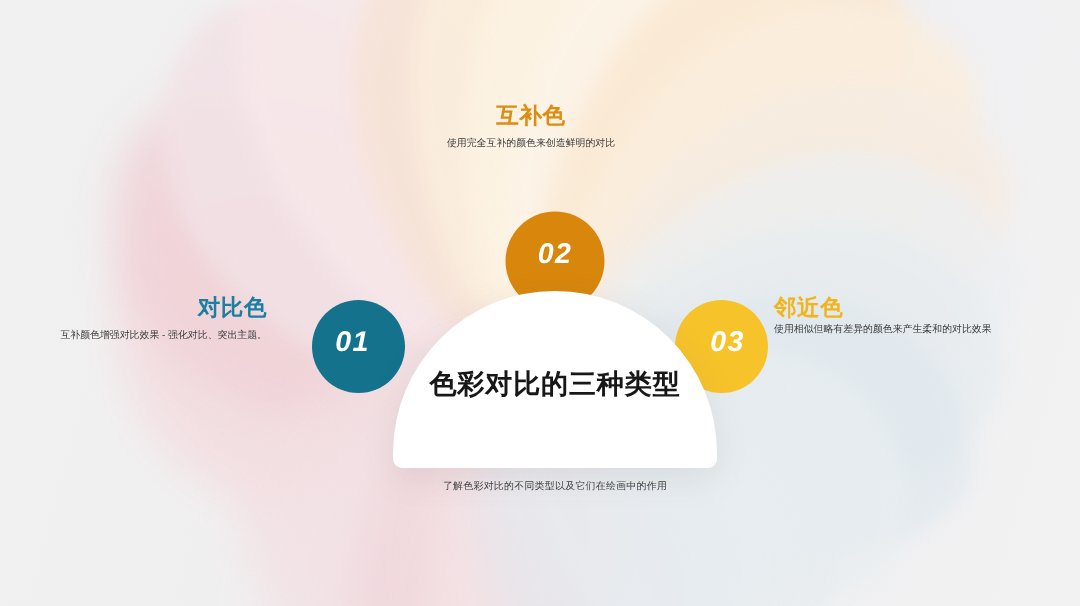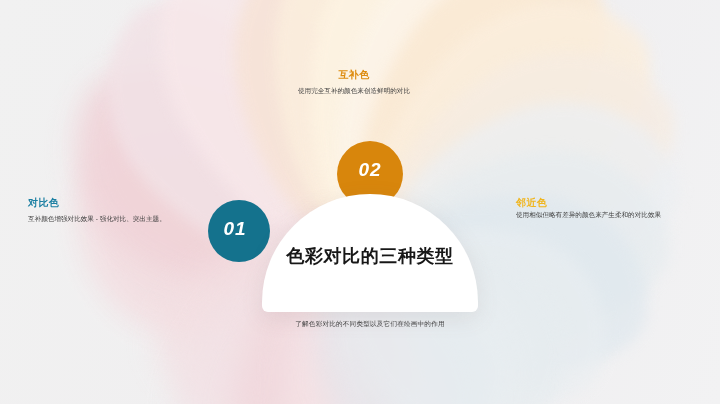--- a/index.html
+++ b/index.html
@@ -58,27 +58,27 @@
   #circle-02 span{transform:translate(0px,-4px);}
   #circle-03 span{transform:translate(4px,-2px);}
 
   
   #page-title{
     position:absolute;left:38px;top:28px;
     font-size:17px;font-weight:bold;color:#1a1a1a;letter-spacing:1px;
   }
 
   
-  .block-head{font-size:10px;font-weight:bold;letter-spacing:.4px;}
+  .block-head{font-size:15px;font-weight:bold;letter-spacing:.4px;}
   .block-desc{font-size:6.6px;color:#3b3b3b;line-height:1.65;}
 
   #block-top{position:absolute;left:268px;top:68px;width:172px;text-align:center;}
   #block-top .block-head{color:#dd8c10;margin-bottom:4px;}
 
-  #block-left{position:absolute;left:28px;top:196px;width:166px;}
+  #block-left{position:absolute;left:12px;top:196px;width:166px;text-align:right;}
   #block-left .block-head{color:#1b7fa2;margin-bottom:4px;}
 
   #block-right{position:absolute;left:516px;top:196px;width:172px;text-align:left;}
   #block-right .block-head{color:#f0b51d;margin-bottom:0;}
 
   #bottom-caption{
     position:absolute;left:200px;top:320px;width:340px;
     text-align:center;font-size:6.6px;color:#3d3d3d;letter-spacing:.2px;
   }
 </style>
@@ -127,20 +127,23 @@
     <div class="block-head">邻近色</div>
     <div class="block-desc">使用相似但略有差异的颜色来产生柔和的对比效果</div>
   </div>
 
   <div class="circle" id="circle-02">
     <span>02</span>
   </div>
   <div class="circle" id="circle-01">
     <span>01</span>
   </div>
+  <div class="circle" id="circle-03">
+    <span>03</span>
+  </div>
 
   <div id="dome">
     <div id="dome-title">色彩对比的三种类型</div>
   </div>
 
   <div id="bottom-caption">了解色彩对比的不同类型以及它们在绘画中的作用</div>
 
 </div>
 
 </body></html>

